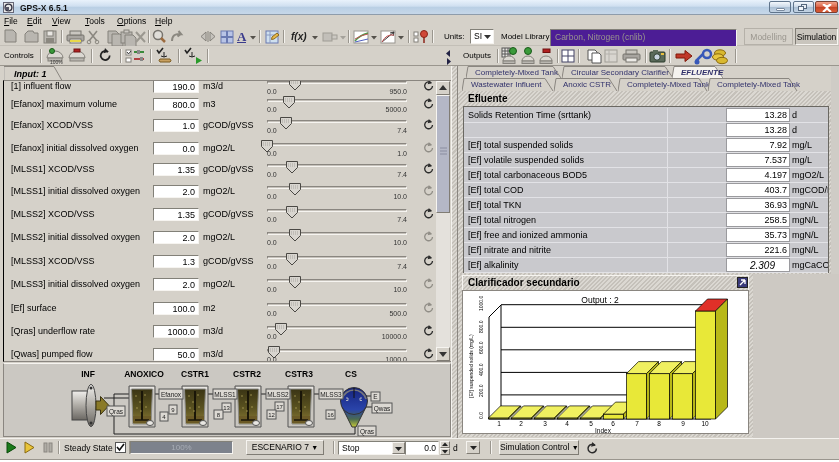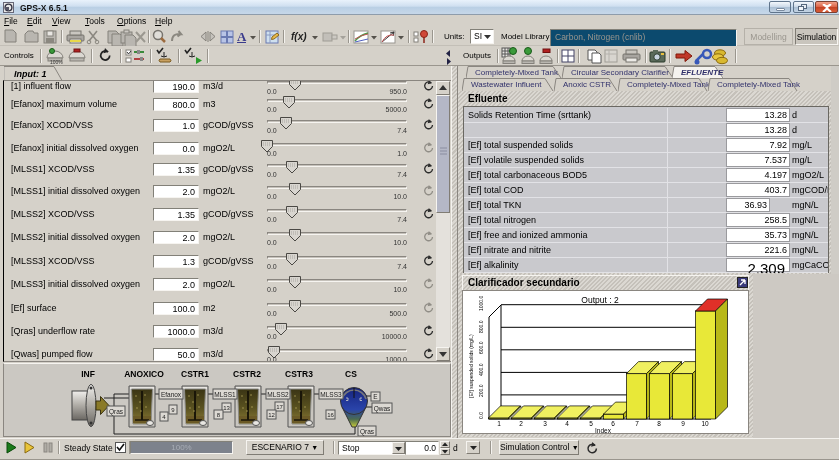--- a/index.html
+++ b/index.html
@@ -114,21 +114,21 @@
         <line x1="433.5" y1="3" x2="433.5" y2="16" stroke="#f4f2ee"></line>
 </svg>
 <div class="ab" style="left:444px;top:5px;font-size:8px;">Units:</div>
 <div class="ab sunken" style="left:470px;top:2px;width:24px;height:15px;background:#fff;">
         <div class="ab" style="left:3px;top:1px;font-size:8.5px;">SI</div>
         <svg class="ab" style="left:12px;top:4px" width="9" height="7">
           <path d="M1,1 l3.5,4 l3.5,-4 z" fill="#333"></path>
         </svg>
       </div>
 <div class="ab" style="left:501px;top:5px;font-size:8px;">Model Library:</div>
-<div class="ab sunken" style="left:550px;top:2px;width:187px;height:27px;background:#0c4a6e;">
+<div class="ab sunken" style="left:550px;top:2px;width:187px;height:27px;background:#4c1d95;">
         <div class="ab" style="left:4px;top:2px;font-size:8.5px;color:#9a968e;">Carbon, Nitrogen (cnlib)</div>
       </div>
 <div class="ab" style="left:744px;top:1px;width:49px;height:17px;background:#d5d1c9;border:1px solid #b5b1a9;">
         <div style="text-align:center;font-size:8.5px;color:#9a968e;padding-top:3px;">Modelling</div>
       </div>
 <div class="ab" style="left:795px;top:1px;width:43px;height:17px;background:#c9c5bd;border-top:1px solid #807c74;border-left:1px solid #807c74;border-bottom:1px solid #f6f4f0;border-right:1px solid #f6f4f0;">
         <div style="text-align:center;font-size:8.5px;color:#000;padding-top:3px;">Simulation</div>
       </div>
 </div>
 <div class="ab" style="left:0;top:46px;width:839px;height:20px;background:#d5d1c9;border-bottom:1px solid #9a968e;">
@@ -681,21 +681,21 @@
 <div class="ab" style="left:4px;top:2px;font-size:9px;white-space:nowrap;">[Ef] total COD</div>
 <div class="ab" style="left:203px;top:0;width:1px;height:15px;background:#e2e2e6;"></div>
 <div class="ab" style="left:262px;top:0px;width:64px;height:14px;background:#fff;border:1px solid #9a9a9e;">
           <div class="ab" style="right:2px;top:1px;font-size:9px;">403.7</div>
         </div>
 <div class="ab" style="left:328px;top:2px;font-size:9px;white-space:nowrap;">mgCOD/L</div>
 </div>
 <div class="ab" style="left:0;top:91px;width:370px;height:15px;border-bottom:1px solid #e2e2e6;">
 <div class="ab" style="left:4px;top:2px;font-size:9px;white-space:nowrap;">[Ef] total TKN</div>
 <div class="ab" style="left:203px;top:0;width:1px;height:15px;background:#e2e2e6;"></div>
-<div class="ab" style="left:262px;top:0px;width:44px;height:14px;background:#fff;border:1px solid #9a9a9e;">
+<div class="ab" style="left:262px;top:0px;width:64px;height:14px;background:#fff;border:1px solid #9a9a9e;">
           <div class="ab" style="right:2px;top:1px;font-size:9px;">36.93</div>
         </div>
 <div class="ab" style="left:328px;top:2px;font-size:9px;white-space:nowrap;">mgN/L</div>
 </div>
 <div class="ab" style="left:0;top:106px;width:370px;height:15px;border-bottom:1px solid #e2e2e6;">
 <div class="ab" style="left:4px;top:2px;font-size:9px;white-space:nowrap;">[Ef] total nitrogen</div>
 <div class="ab" style="left:203px;top:0;width:1px;height:15px;background:#e2e2e6;"></div>
 <div class="ab" style="left:262px;top:0px;width:64px;height:14px;background:#fff;border:1px solid #9a9a9e;">
           <div class="ab" style="right:2px;top:1px;font-size:9px;">258.5</div>
         </div>
@@ -714,21 +714,21 @@
 <div class="ab" style="left:203px;top:0;width:1px;height:15px;background:#e2e2e6;"></div>
 <div class="ab" style="left:262px;top:0px;width:64px;height:14px;background:#fff;border:1px solid #9a9a9e;">
           <div class="ab" style="right:2px;top:1px;font-size:9px;">221.6</div>
         </div>
 <div class="ab" style="left:328px;top:2px;font-size:9px;white-space:nowrap;">mgN/L</div>
 </div>
 <div class="ab" style="left:0;top:151px;width:370px;height:15px;border-bottom:1px solid #e2e2e6;">
 <div class="ab" style="left:4px;top:2px;font-size:9px;white-space:nowrap;">[Ef] alkalinity</div>
 <div class="ab" style="left:203px;top:0;width:1px;height:15px;background:#e2e2e6;"></div>
 <div class="ab" style="left:262px;top:0px;width:64px;height:14px;background:#fff;border:1px solid #9a9a9e;">
-          <div class="ab" style="right:4px;top:1px;font-size:15px;">2.309</div>
+          <div class="ab" style="right:14px;top:1px;font-size:10px;font-style:italic;">2.309</div>
         </div>
 <div class="ab" style="left:328px;top:2px;font-size:9px;white-space:nowrap;">mgCaCO3</div>
 </div>
 </div>
 <div class="ab hatch" style="left:458px;top:274px;width:295px;height:163px;"></div>
 <div class="ab" style="left:462px;top:275px;width:287px;height:15px;border:1px solid #f6f4f0;border-bottom:0;"></div>
 <div class="ab" style="left:468px;top:277px;font-size:10px;font-weight:bold;color:#000;">Clarificador secundario</div>
 <div class="ab" style="left:737px;top:277px;width:11px;height:11px;background:#3a3a7a;border:1px solid #222;">
       <svg width="9" height="9">
         <path d="M2,7 L7,2 M7,2 h-4 M7,2 v4" stroke="#fff" stroke-width="1.3" fill="none"></path>

